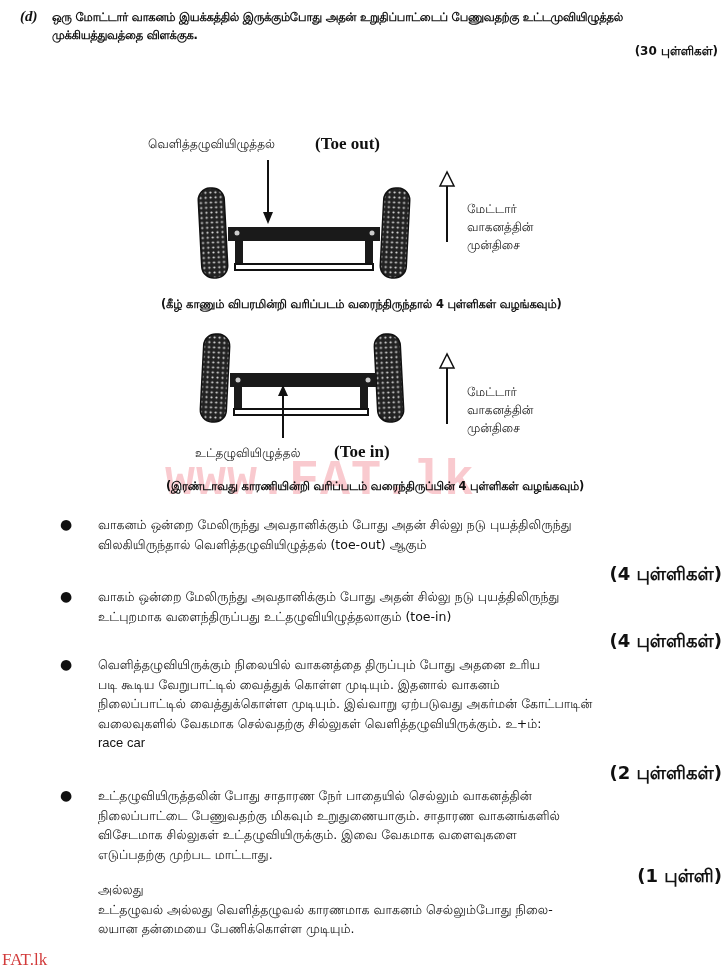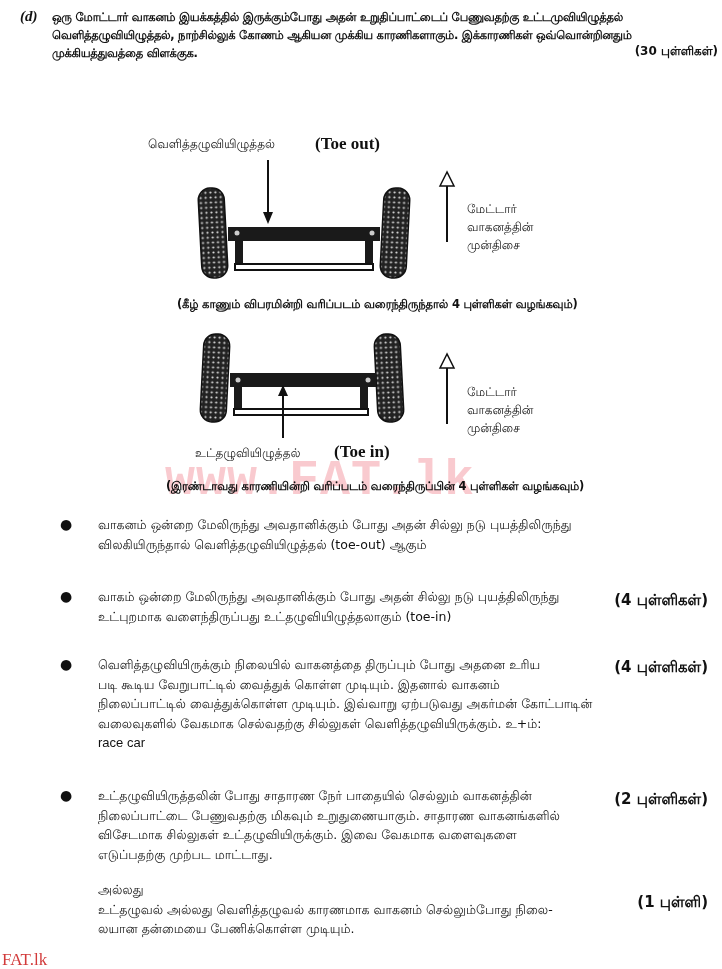--- a/index.html
+++ b/index.html
@@ -10,32 +10,31 @@
     .qmarks { right:4px; top:44px; font-size:12px; font-weight:bold; }
     .diag-label { font-size:12px; }
     .diag-en { font-family:"Liberation Serif", serif; font-weight:bold; font-size:17px; }
     .dir-label { font-size:12px; line-height:18px; }
     .note { font-size:11.5px; font-weight:bold; white-space:nowrap; letter-spacing:-0.2px; }
     .watermark { left:165px; top:452px; font-family:Liberation Mono, monospace; font-weight:bold; font-size:50px; color:#f5a0a8; opacity:0.55; letter-spacing:1px; z-index:0; }
     .z1 { z-index:1; }
     .bullet-block { left:60px; width:640px; font-size:12.5px; line-height:19.5px; }
     .bullet-dot { position:absolute; left:0; top:0; font-size:14px; }
     .bullet-text { margin-left:38px; text-align:justify; }
-    .marks { right:14px; font-size:15px; font-weight:bold;margin-top:28px; }
+    .marks { right:0; font-size:18px; font-weight:bold; }
     .en-inline { font-family:"Liberation Sans", sans-serif; font-size:13px; }
     .footer-wm { left:2px; top:950px; font-family:"Liberation Serif", serif; font-size:17px; color:#d23a3a; }
     svg { display:block; }
   </style>
 </head>
 <body>
 
 <div class="abs qlabel">(d)</div>
 <div class="abs qtext">
   <div>ஒரு மோட்டார் வாகனம் இயக்கத்தில் இருக்கும்போது அதன் உறுதிப்பாட்டைப் பேணுவதற்கு உட்டமுவியிழுத்தல்</div>
-  <div>வெளித்தழுவியிழுத்தல், நாற்சில்லுக் கோணம் ஆகியன முக்கிய காரணிகளாகும். இக்காரணிகள் ஒவ்வொன்றினதும்</div>
   <div>முக்கியத்துவத்தை விளக்குக.</div>
 </div>
 <div class="abs qmarks">(30 புள்ளிகள்)</div>
 
 <div class="abs diag-label z1" style="left:148px;top:137px;">வெளித்தழுவியிழுத்தல்</div>
 <div class="abs diag-en z1" style="left:315px;top:134px;">(Toe out)</div>
 <svg class="abs" style="left:190px;top:160px;" width="240" height="130">
   <defs>
     <pattern id="tread" width="5" height="5" patternUnits="userSpaceOnUse">
       <rect width="5" height="5" fill="#222"></rect>
@@ -59,21 +58,21 @@
 </svg>
 <svg class="abs" style="left:437px;top:170px;" width="20" height="75">
   <polygon points="10,2 3,16 17,16" fill="#fff" stroke="#111" stroke-width="1.5"></polygon>
   <line x1="10" y1="16" x2="10" y2="72" stroke="#111" stroke-width="2"></line>
 </svg>
 <div class="abs dir-label" style="left:467px;top:200px;">
   <div>மேட்டார்</div>
   <div>வாகனத்தின்</div>
   <div>முன்திசை</div>
 </div>
-<div class="abs note" style="left:177px;top:297px;">(கீழ் காணும் விபரமின்றி வரிப்படம் வரைந்திருந்தால் 4 புள்ளிகள் வழங்கவும்)</div>
+<div class="abs note" style="left:161px;top:297px;">(கீழ் காணும் விபரமின்றி வரிப்படம் வரைந்திருந்தால் 4 புள்ளிகள் வழங்கவும்)</div>
 
 <svg class="abs" style="left:190px;top:330px;" width="240" height="110">
 
   <rect x="12" y="4" width="26" height="88" rx="12" fill="url(#tread)" stroke="#111" stroke-width="1.5" transform="rotate(3 25 48)"></rect>
 
   <rect x="186" y="4" width="26" height="88" rx="12" fill="url(#tread)" stroke="#111" stroke-width="1.5" transform="rotate(-3 199 48)"></rect>
 
   <rect x="40" y="43" width="146" height="14" fill="#1a1a1a"></rect>
   <rect x="44" y="57" width="8" height="28" fill="#1a1a1a"></rect>
   <rect x="170" y="57" width="8" height="28" fill="#1a1a1a"></rect>

